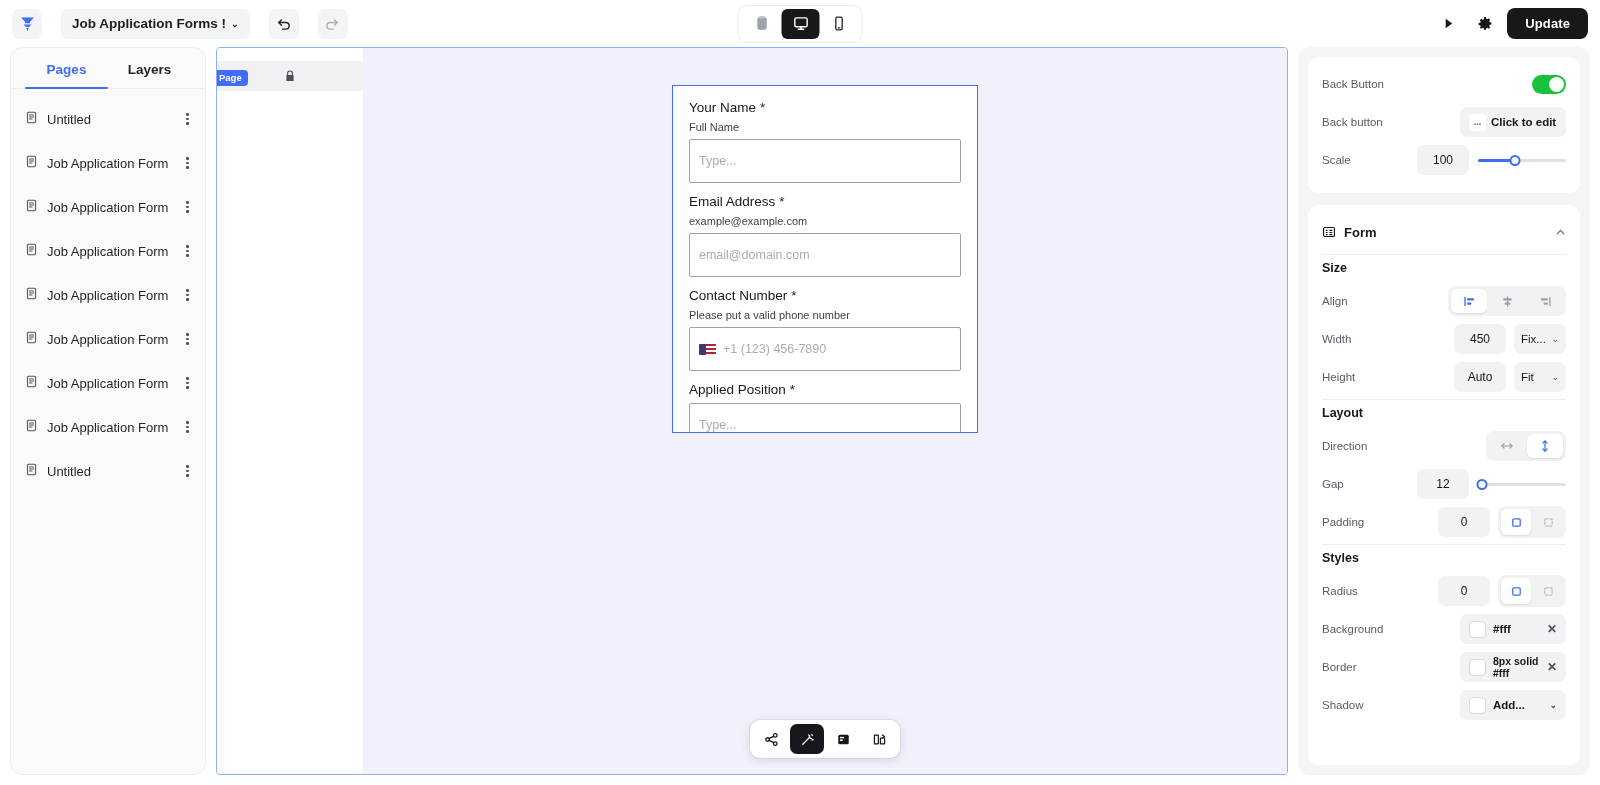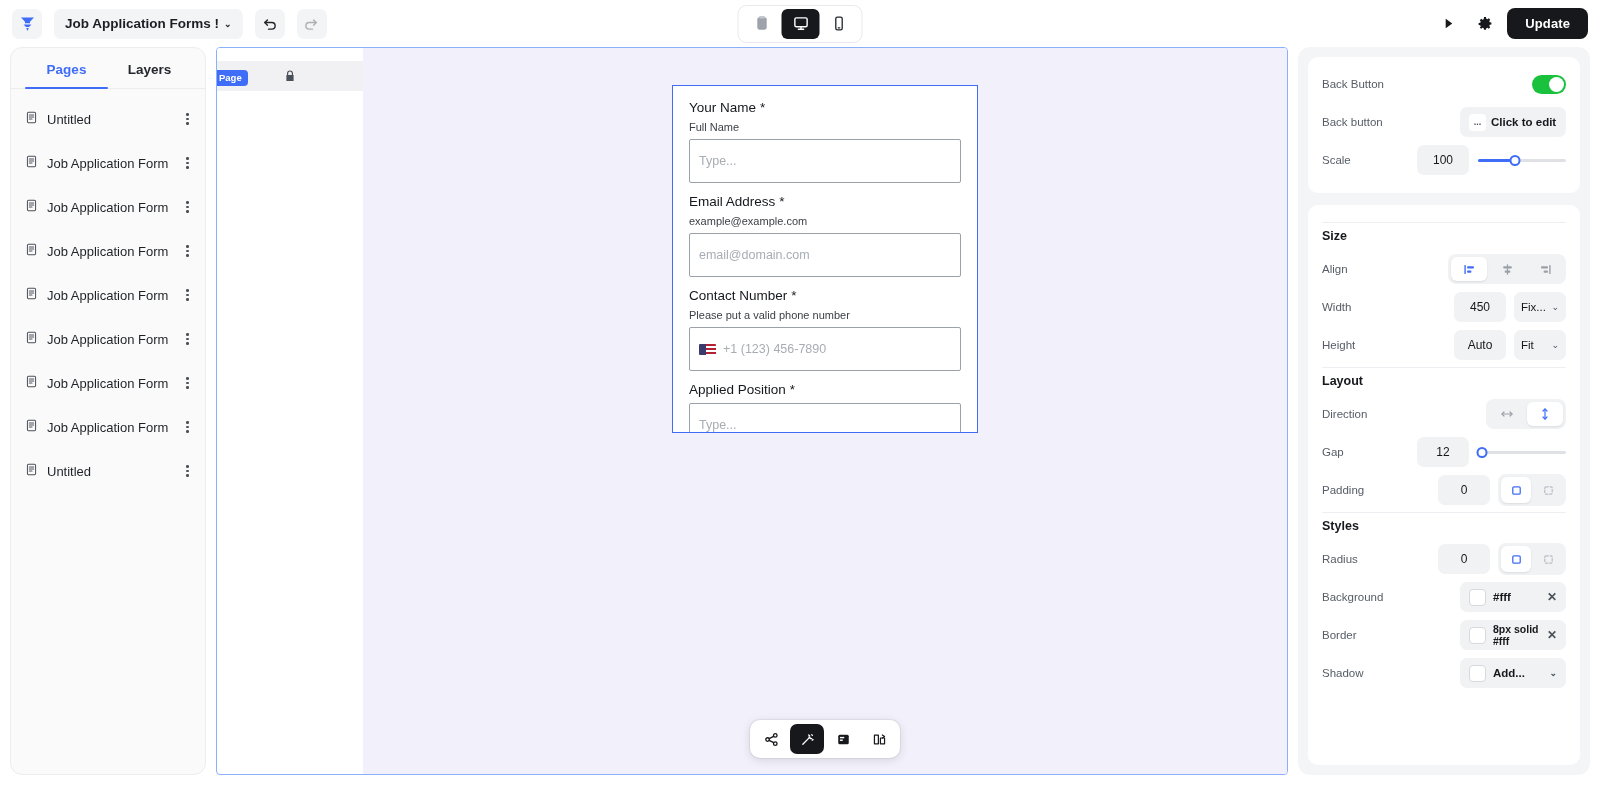--- a/index.html
+++ b/index.html
@@ -13,21 +13,21 @@
   .app { width: 1600px; height: 785px; display: flex; flex-direction: column; background: #fff; }
 
   
   .topbar {
     height: 47px; flex: 0 0 47px;
     display: flex; align-items: center;
     padding: 0 12px;
     background: #fff;
     position: relative;
   }
-  .tb-left { display: flex; align-items: center; gap: 12px; }
+  .tb-left { display: flex; align-items: center; gap: 19px; }
   .logo-btn {
     width: 30px; height: 30px; border-radius: 7px; background: #f3f4f6;
     display: flex; align-items: center; justify-content: center;
   }
   .title-chip {
     height: 30px; padding: 0 11px; border-radius: 7px; background: #f3f4f6;
     display: flex; align-items: center; gap: 5px;
     font-size: 13.5px; font-weight: 600; color: #1b1f24; white-space: nowrap;
   }
   .title-chip .chev { font-size: 9px; color: #22262b; }
@@ -543,20 +543,30 @@
           </div>
           <div class="slider">
             <div class="track"></div>
             <div class="fill" style="width:42%"></div>
             <div class="knob" style="left:42%"></div>
           </div>
         </div>
       </div>
 
       <div class="card form-card">
+        <div class="row" style="margin-bottom:2px">
+          <svg width="14" height="14" viewBox="0 0 16 16" fill="none" stroke="#17181b" stroke-width="1.3" style="margin-right:8px">
+              <rect x="1.8" y="2.8" width="12.4" height="10.4" rx="1.6"></rect>
+              <path d="M4.4 6.2h2M4.4 8.6h2M4.4 11h2M8.4 6.2h3.4M8.4 8.6h3.4M8.4 11h3.4"></path>
+            </svg>
+          <span class="rlabel" style="font-size:13px;font-weight:700;color:#15181c">Form</span>
+          <svg width="11" height="11" viewBox="0 0 12 12" fill="none" stroke="#6e747d" stroke-width="1.3" stroke-linecap="round" stroke-linejoin="round">
+              <path d="M2.4 7.4L6 3.8l3.6 3.6"></path>
+            </svg>
+        </div>
 
         <div class="divider"></div>
 
         <div class="sec-title">Size</div>
         <div class="row">
           <span class="rlabel">Align</span>
           <div class="segment">
             <div class="seg active">
               <svg width="13" height="13" viewBox="0 0 14 14" fill="#3f6df7">
                   <rect x="1.5" y="2.2" width="1.5" height="9.6" rx=".6"></rect>

